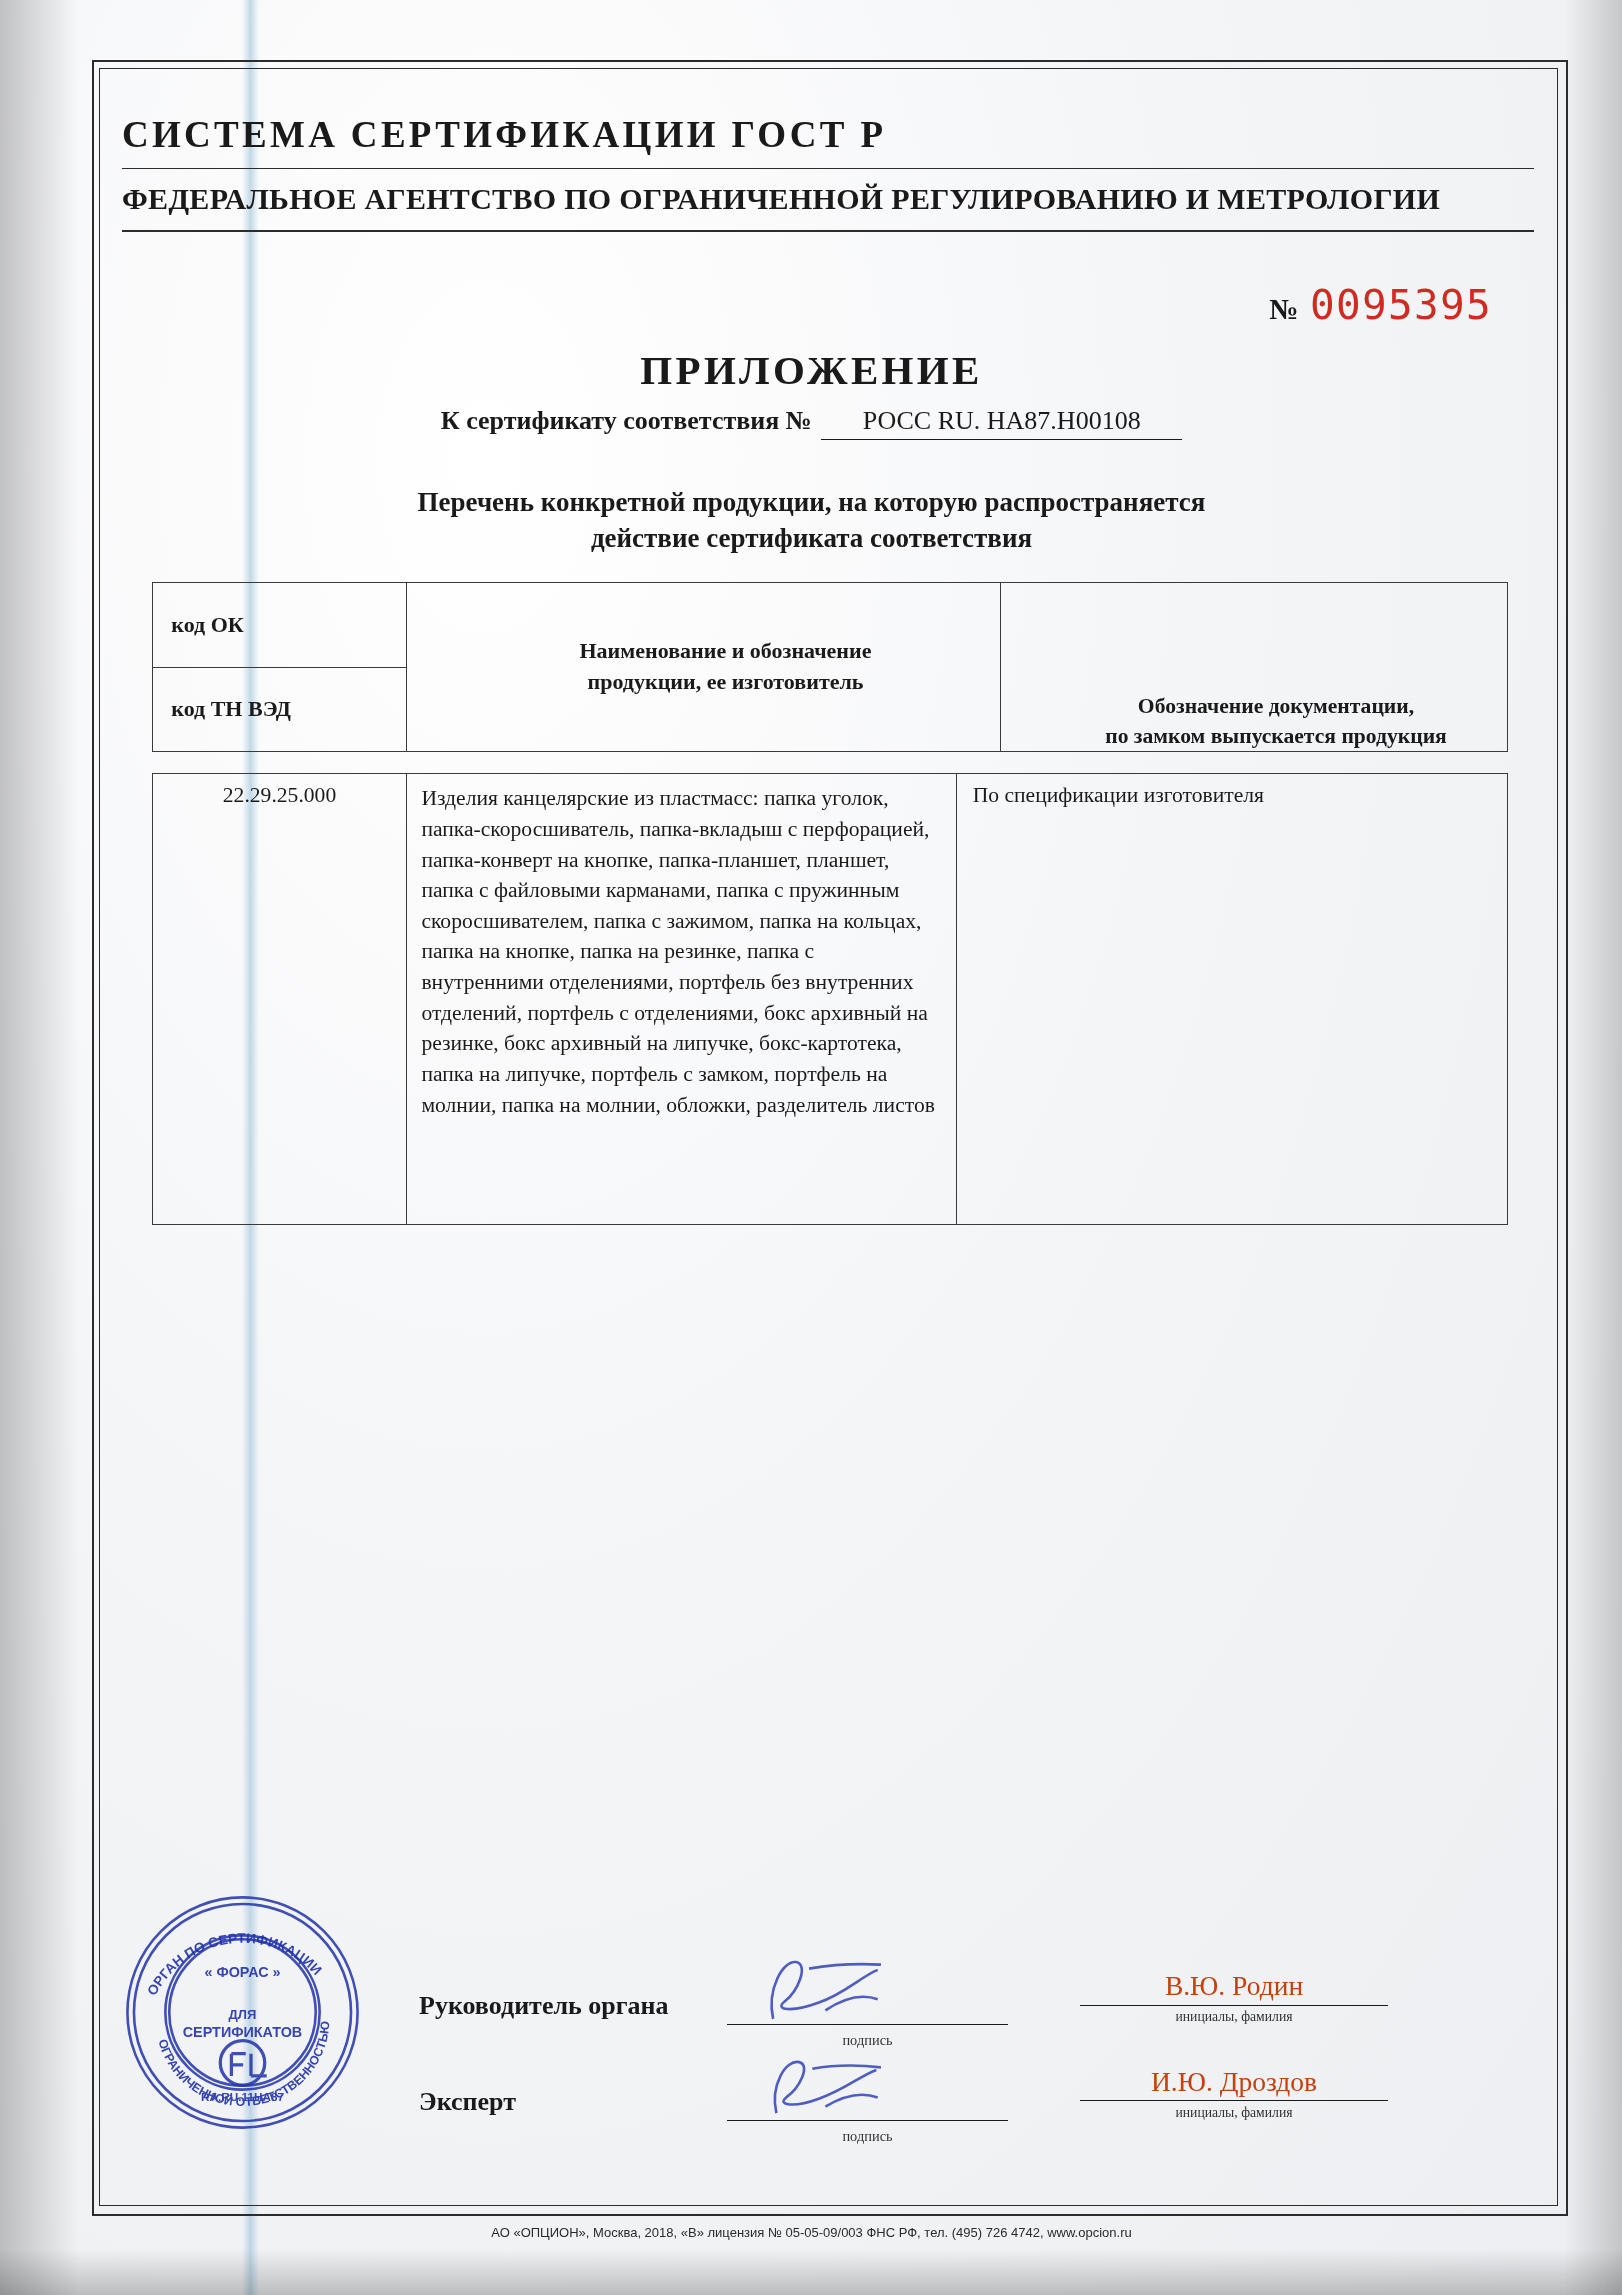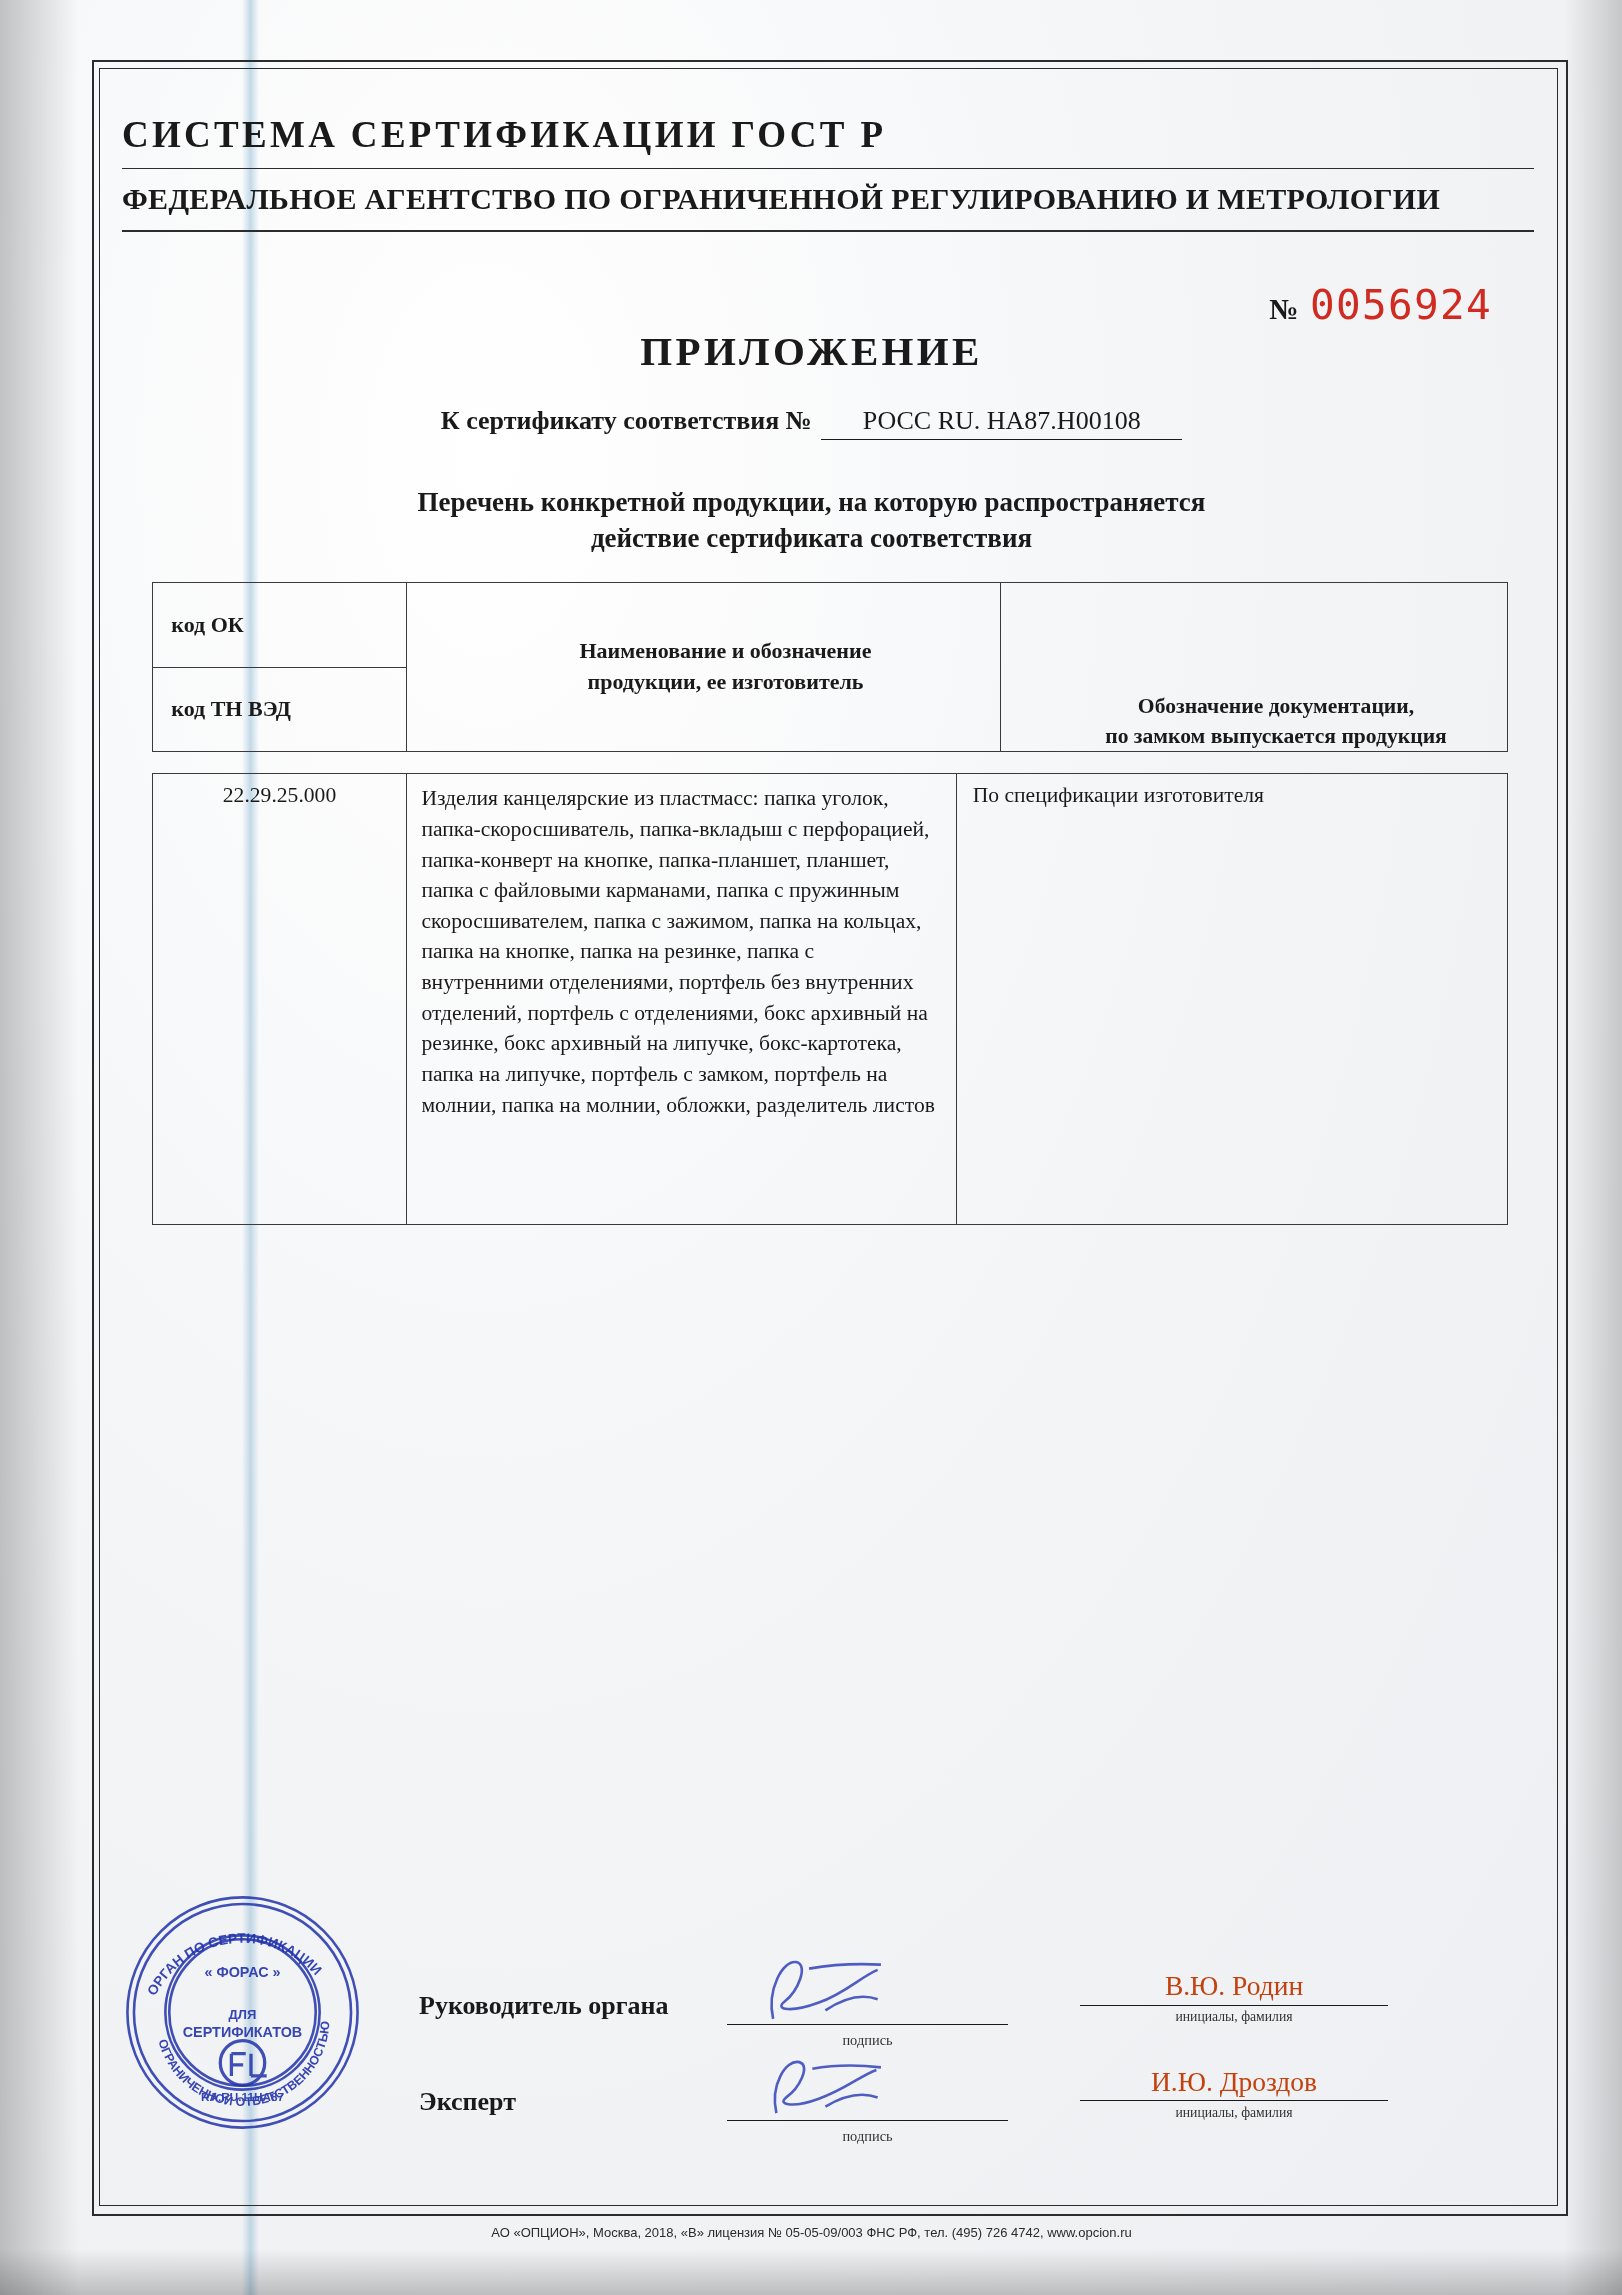--- a/index.html
+++ b/index.html
@@ -120,21 +120,21 @@
   .num-value {
     font-family: "DejaVu Sans Mono", monospace;
     font-size: 41px;
     letter-spacing: 1.3px;
     color: #d02b20;
   }
 
   .doc-title {
     position: absolute;
     left: 0; right: 0;
-    top: 327px;
+    top: 346px;
     text-align: center;
     font-size: 41px;
     font-weight: bold;
     letter-spacing: 3.3px;
     color: #1a1a1a;
   }
 
   .cert-line {
     position: absolute;
     left: 0; right: 0;
@@ -350,21 +350,21 @@
 
   <div class="hdr">
     <div class="hdr-title1">СИСТЕМА СЕРТИФИКАЦИИ ГОСТ Р</div>
     <div class="hdr-rule"></div>
     <div class="hdr-title2">ФЕДЕРАЛЬНОЕ АГЕНТСТВО ПО ОГРАНИЧЕННОЙ РЕГУЛИРОВАНИЮ И МЕТРОЛОГИИ</div>
     <div class="hdr-rule2"></div>
   </div>
 
   <div class="num-row">
     <span class="num-label">№</span>
-    <span class="num-value">0056924</span>
+    <span class="num-value">0095395</span>
   </div>
 
   <div class="doc-title">ПРИЛОЖЕНИЕ</div>
 
   <div class="cert-line">
     <span>К сертификату соответствия №</span><span class="cert-value">РОСС RU. НА87.Н00108</span>
   </div>
 
   <div class="subtitle">
     <div>Перечень конкретной продукции,  на которую распространяется</div>

